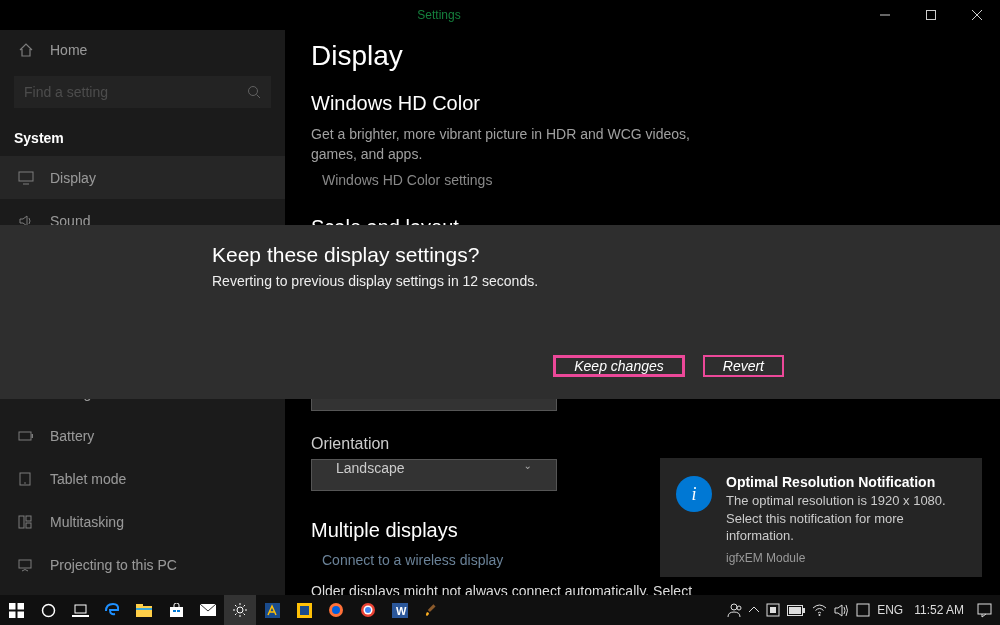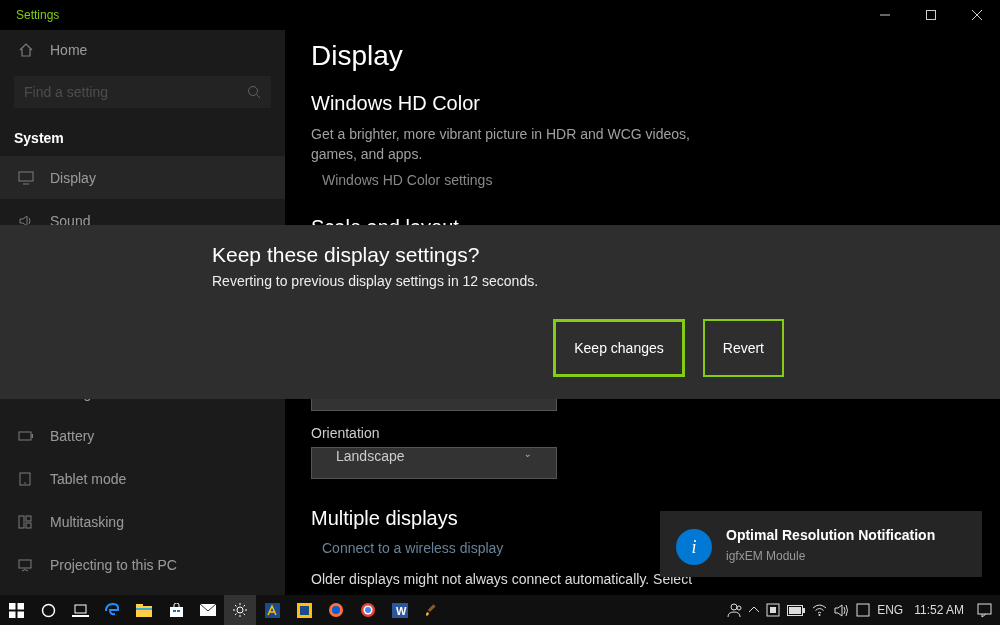--- a/index.html
+++ b/index.html
@@ -2,21 +2,21 @@
 <html><head>
 <meta charset="utf-8">
 <style>
 * { margin: 0; padding: 0; box-sizing: border-box; font-family: "Segoe UI", sans-serif; }
 html, body { width: 1000px; height: 625px; overflow: hidden; background: #000; color: #fff; }
 
 .window { width: 1000px; height: 625px; position: relative; background: #000; }
 
 
 .titlebar { height: 30px; display: flex; align-items: center; background: #000; }
-.titlebar .title { padding-left: 16px; font-size: 12px; color: #84cc16; flex: 1; }
+.titlebar .title { padding-left: 16px; font-size: 12px; color: #15803d; flex: 1; text-align: center; }
 .titlebar .winbtn { width: 46px; height: 30px; display: flex; align-items: center; justify-content: center; color: #ccc; font-size: 10px; }
 
 
 .body { display: flex; height: 565px; }
 
 
 .sidebar { width: 285px; background: #1b1b1b; display: flex; flex-direction: column; }
 .dim { opacity: 0.55; }
 .home-item { display: flex; align-items: center; height: 40px; padding-left: 18px; gap: 14px; color: #fff; font-size: 14px; }
 .home-item .icon { width: 18px; text-align: center; }
@@ -31,30 +31,30 @@
 .navitem .icon { width: 18px; text-align: center; font-size: 14px; color: #ccc; }
 .navitem .label { flex: 1; }
 
 
 .content { flex: 1; background: #000; padding: 10px 0 0 26px; color: #fff; overflow: hidden; }
 .page-title { font-size: 28px; font-weight: 350; margin-bottom: 20px; }
 .section-h { font-size: 20px; font-weight: 400; margin-top: 4px; margin-bottom: 10px; }
 .section-h2 { font-size: 20px; font-weight: 400; margin-top: 28px; margin-bottom: 10px; }
 .desc { font-size: 14px; color: #a0a0a0; line-height: 1.4; max-width: 400px; }
 .link { font-size: 14px; color: #7a96b0; margin-top: 8px; display: block; margin-left: 11px; }
-.field-label { font-size: 14px; color: #ccc; margin-top: 14px; margin-bottom: 6px; }
+.field-label { font-size: 16px; color: #ccc; margin-top: 24px; margin-bottom: 6px; }
 .select { width: 246px; height: 32px; background: #333; border: 1px solid #555; display: flex; align-items: flex-start; padding: 0 24px; font-size: 14px; color: #ccc; }
 .select .chev { margin-left: auto; font-size: 10px; color: #aaa; }
 
 
 .dialog-overlay { position: absolute; top: 225px; left: 0; right: 0; height: 174px; background: #2e2e2e; padding: 18px 0 0 212px; }
 .dialog-overlay .dtitle { font-size: 21px; font-weight: 400; color: #fff; }
 .dialog-overlay .dsub { font-size: 14px; color: #eee; margin-top: 6px; }
 .dialog-overlay .dbtns { display: flex; gap: 18px; position: absolute; right: 216px; bottom: 22px; }
-.dlgbtn { border: 2px solid #84cc16; background: transparent; color: #fff; font-size: 14px; padding: 18px 18px; min-width: 80px; text-align: center; cursor: pointer; }
+.dlgbtn { border: 2px solid #ec4899; background: transparent; color: #fff; font-size: 14px; padding: 0 18px; min-width: 80px; text-align: center; cursor: pointer; font-style: italic; }
 .dlgbtn.primary { border-width: 3px; }
 
 
 .toast { position: absolute; right: 18px; bottom: 48px; width: 322px; background: #252525; padding: 16px 16px 12px 16px; display: flex; gap: 14px; }
 .toast .badge { width: 36px; height: 36px; border-radius: 50%; background: #0078d4; color: #fff; display: flex; align-items: center; justify-content: center; font-family: Georgia, serif; font-style: italic; font-size: 18px; flex-shrink: 0; margin-top: 2px; }
 .toast .ttitle { font-size: 14px; font-weight: 600; color: #fff; }
 .toast .tbody { font-size: 13px; color: #ccc; line-height: 1.35; margin-top: 2px; }
 .toast .tsrc { font-size: 12px; color: #999; margin-top: 6px; }
 
 
@@ -246,20 +246,21 @@
     <div class="dbtns">
       <button class="dlgbtn primary">Keep changes</button>
       <button class="dlgbtn">Revert</button>
     </div>
   </div>
 
   <div class="toast">
     <div class="badge">i</div>
     <div>
       <div class="ttitle">Optimal Resolution Notification</div>
+      <div class="tbody">The optimal resolution is 1920 x 1080. Select this notification for more information.</div>
       <div class="tsrc">igfxEM Module</div>
     </div>
   </div>
 
   <div class="taskbar">
     <div class="tbicon">
       <svg width="15" height="15" viewBox="0 0 15 15">
           <rect x="0" y="0" width="6.5" height="6.5" fill="#fff"></rect>
           <rect x="8.5" y="0" width="6.5" height="6.5" fill="#fff"></rect>
           <rect x="0" y="8.5" width="6.5" height="6.5" fill="#fff"></rect>

